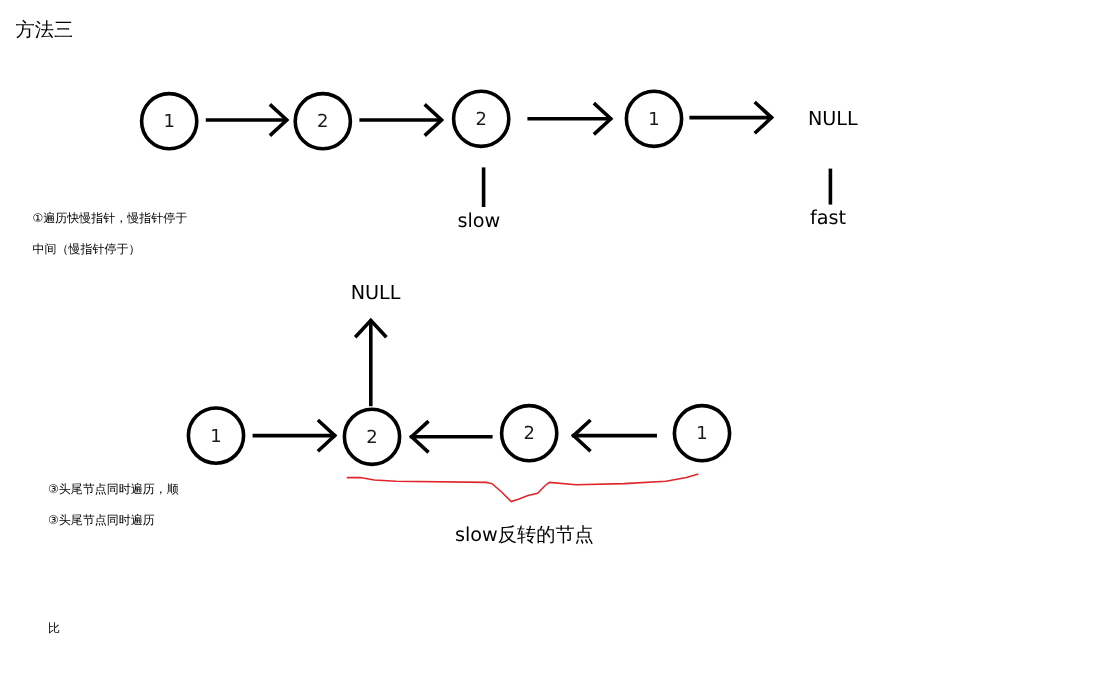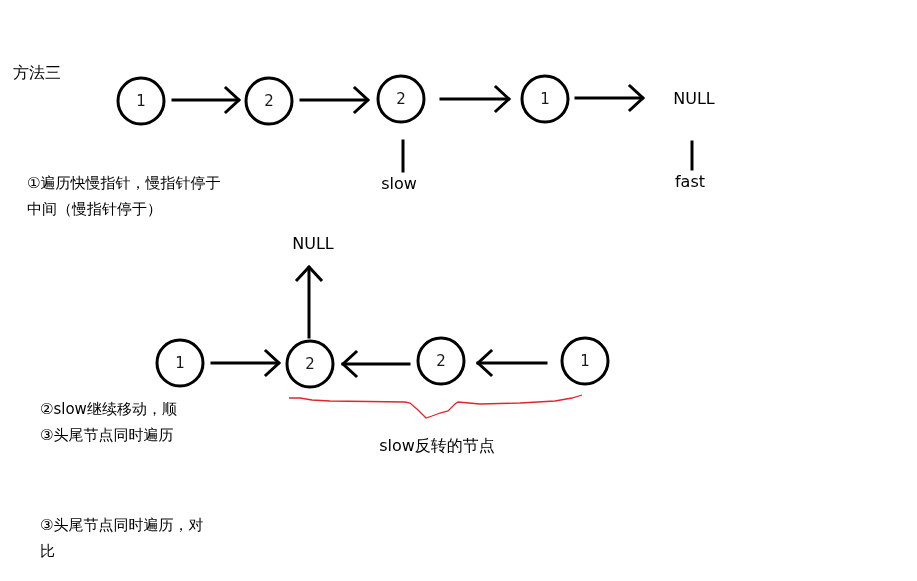--- a/index.html
+++ b/index.html
@@ -1,19 +1,19 @@
 <!DOCTYPE html>
 <html><head>
   <meta charset="utf-8">
   <style>
     html, body { margin: 0; padding: 0; background: #ffffff; }
     body { width: 917px; height: 581px; position: relative; overflow: hidden;
            font-family: "DejaVu Sans", "Liberation Sans", sans-serif; color: #000; }
-    .txt { position: absolute; font-size: 15px; line-height: 26px; white-space: nowrap; }
-    .title { left: 13px; top: 12px; font-size: 16px; margin-top: 48px; }
+    .txt { position: absolute; font-size: 10px; line-height: 26px; white-space: nowrap; }
+    .title { left: 13px; top: 12px; font-size: 16px; }
     .step1 { left: 27px; top: 170px; }
     .step2 { left: 40px; top: 396px; }
     .step3 { left: 40px; top: 512px; }
     svg#diagram { position: absolute; left: 0; top: 0; }
     .node-circle { fill: #fff; stroke: #000; stroke-width: 3; }
     .node-label { font-size: 15px; font-family: "DejaVu Sans", sans-serif; fill: #1a1a1a; }
     .ptr-label { font-size: 16px; font-family: "DejaVu Sans", sans-serif; fill: #000; }
     .arrow-line { stroke: #000; stroke-width: 3; fill: none; stroke-linecap: square; }
     .brace { stroke: #e0262b; stroke-width: 1.3; fill: none; }
   </style>
@@ -21,26 +21,25 @@
 <body>
 
 <div class="txt title">方法三</div>
 
 <div class="txt step1">
   <div>①遍历快慢指针，慢指针停于</div>
   <div>中间（慢指针停于）</div>
 </div>
 
 <div class="txt step2">
-  <div>②slow继续移动，顺</div>
+  <div>③头尾节点同时遍历，顺</div>
   <div>③头尾节点同时遍历</div>
 </div>
 
 <div class="txt step3">
-  <div>③头尾节点同时遍历，对</div>
   <div>比</div>
 </div>
 
 <svg id="diagram" width="917" height="581" viewBox="0 0 917 581">
 
   <g>
     <g>
       <circle class="node-circle" cx="141" cy="101" r="23"></circle>
       <text class="node-label" x="141" y="106" text-anchor="middle">1</text>
     </g>

